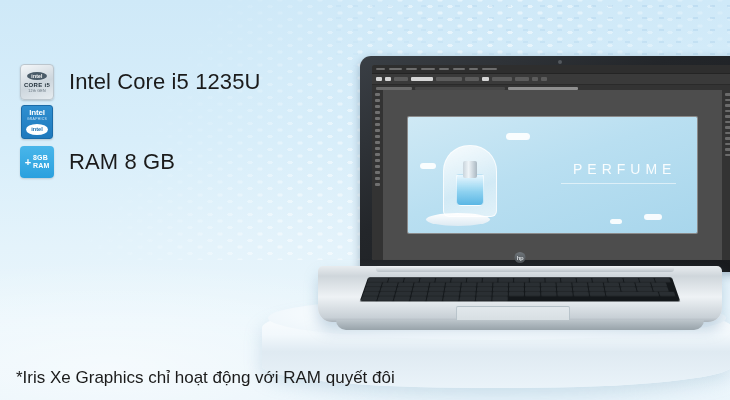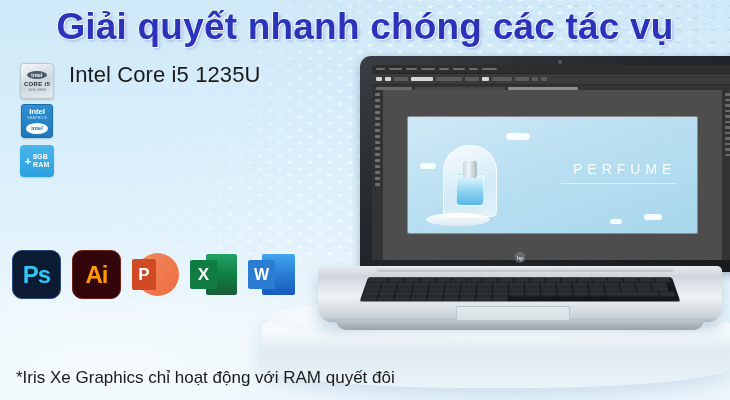--- a/index.html
+++ b/index.html
@@ -52,21 +52,21 @@
     font-size:37px;font-weight:bold;letter-spacing:.2px;
     color:#2b33bb;
     -webkit-text-stroke:1.3px rgba(255,255,255,.92);
     paint-order:stroke fill;
     text-shadow:1px 1px 0 rgba(255,255,255,.85), 2px 2px 3px rgba(40,60,160,.28);
     white-space:nowrap;
   }
 
   
   .specs{position:absolute;left:16px;top:62px;}
-  .spec-row{display:flex;align-items:flex-start;height:40px;margin-bottom:0px;}
+  .spec-row{display:flex;align-items:center;height:40px;margin-bottom:0px;}
   .spec-icon{width:42px;height:38px;display:flex;align-items:center;justify-content:center;flex:0 0 42px;}
   .spec-label{
     margin-left:11px;font-size:22px;color:#1b1b1b;letter-spacing:.1px;white-space:nowrap;
   }
 
   
   .cpu-badge{
     width:32px;height:34px;border-radius:4px;
     background:linear-gradient(160deg,#f4f7f9,#cdd6dd 55%,#e6ecf0);
     border:1px solid #bcc6cd;
@@ -482,21 +482,20 @@
         <div class="key" style="flex: 0 0 15px;"></div>
         <div class="key" style="flex: 0 0 15px;"></div>
         <div class="key" style="flex: 0 0 15px;"></div>
         <div class="key" style="flex: 0 0 15px;"></div>
         <div class="key" style="flex: 0 0 15px;"></div>
       </div>
     <div class="trackpad"></div>
     <div class="foot"></div>
   </div>
 
-  <div class="title">Giải quyết nhanh chóng các tác vụ</div>
 
   <div class="specs">
 
     <div class="spec-row">
       <div class="spec-icon">
         <div class="cpu-badge">
           <div class="i-oval">intel</div>
           <div class="c-txt">CORE i5</div>
           <div class="c-sub">12th GEN</div>
         </div>
@@ -517,42 +516,23 @@
     <div class="spec-row">
       <div class="spec-icon">
         <div class="ram-badge">
           <div class="plus">+</div>
           <div class="rtxt">
             <b>8GB</b>
             <span>RAM</span>
           </div>
         </div>
       </div>
+      <div class="spec-label">RAM 8 GB</div>
     </div>
 
     <div class="spec-row">
     </div>
   </div>
 
-  <div class="apps">
-    <div class="app app-ps">
-      <span>Ps</span>
-    </div>
-    <div class="app app-ai">
-      <span>Ai</span>
-    </div>
-    <div class="app app-pp">
-      <div class="circ"></div>
-      <div class="sq">P</div>
-    </div>
-    <div class="app app-xl">
-      <div class="back"></div>
-      <div class="front">X</div>
-    </div>
-    <div class="app app-wd">
-      <div class="back"></div>
-      <div class="front">W</div>
-    </div>
-  </div>
 
   <div class="footnote">*Iris Xe Graphics chỉ hoạt động với RAM quyết đôi</div>
 
 </div>
 
 </body></html>

